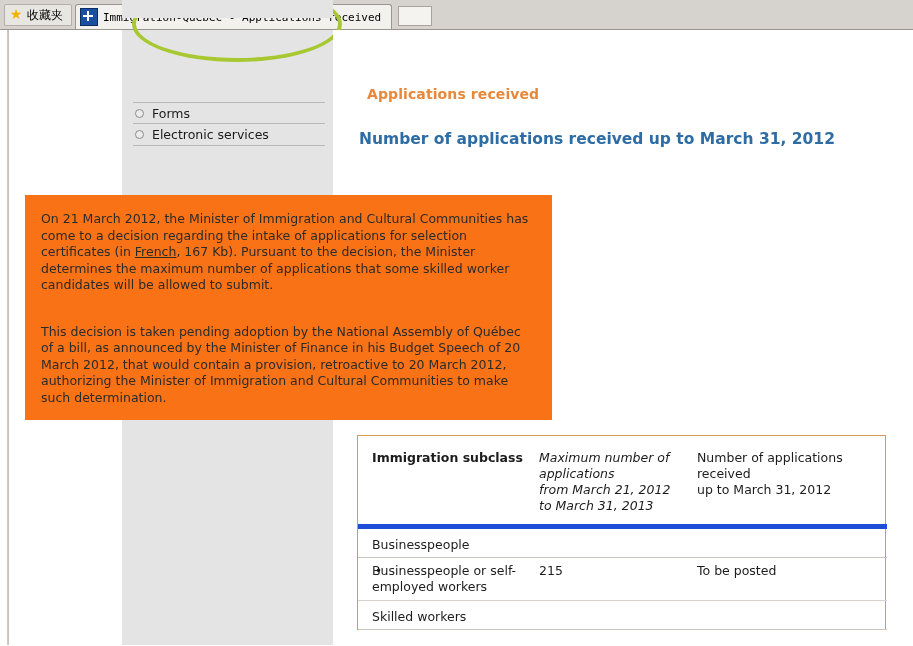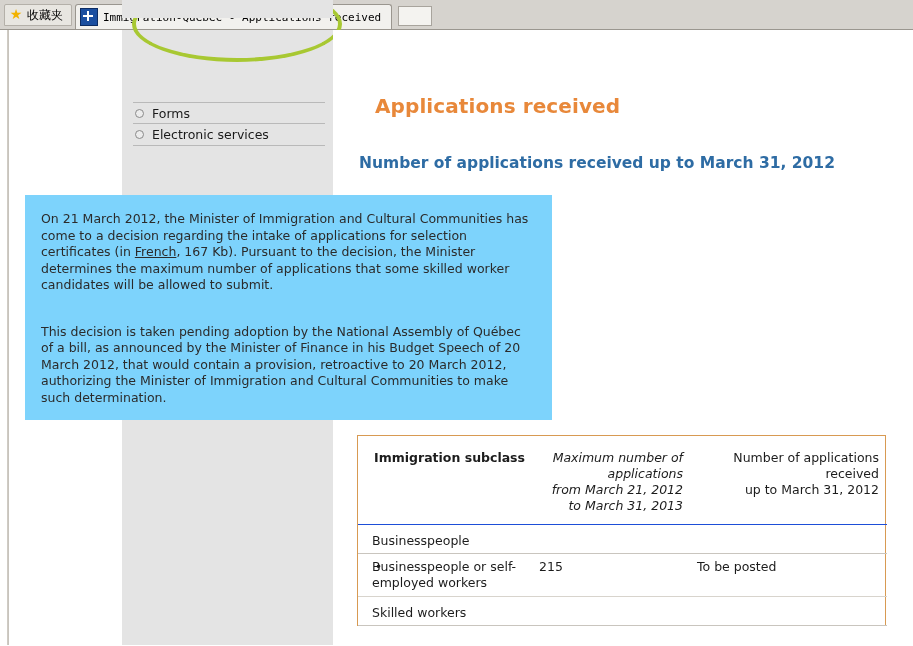--- a/index.html
+++ b/index.html
@@ -197,41 +197,41 @@
   .content {
     position: absolute;
     left: 333px;
     top: 0;
     width: 580px;
     height: 615px;
     background: #ffffff;
     box-sizing: border-box;
   }
   h1.page-title {
-    margin: 16px;
+    margin: 8px;
     padding: 48px 0 0 26px;
-    font-size: 20px;
+    font-size: 14px;
     font-weight: bold;
     color: #e8883a;
     letter-spacing: 0.1px;
   }
   h2.page-subtitle {
     margin: 0;
     padding: 20px 0 0 26px;
     font-size: 15.5px;
     font-weight: bold;
     color: #2e6ca4;
   }
 
   .notice-box {
     position: absolute;
     left: 25px;
     top: 165px;
     width: 527px;
-    background: #7dd3fc;
+    background: #f97316;
     padding: 16px 18px 14px 16px;
     box-sizing: border-box;
     color: #2b2b2b;
     font-size: 12.5px;
     line-height: 16.5px;
   }
   .notice-box p {
     margin: 0;
   }
   .notice-box p + p {
@@ -255,26 +255,26 @@
     padding: 0;
   }
   table.data {
     border-collapse: collapse;
     width: 529px;
     font-size: 12.5px;
     color: #1c1c1c;
     table-layout: fixed;
   }
   table.data th {
-    text-align: right;
+    text-align: left;
     font-weight: bold;
     vertical-align: top;
     padding: 14px 8px 10px 14px;
     line-height: 16px;
-    border-bottom: 1px solid #1d4ed8;
+    border-bottom: 5px solid #1d4ed8;
   }
   table.data th.col2, table.data th.col3 {
     font-weight: normal;
     padding-left: 6px;
   }
   table.data td {
     vertical-align: top;
     padding: 5px 8px 5px 14px;
     line-height: 16px;
     border-bottom: 1px solid #d8d4cd;

